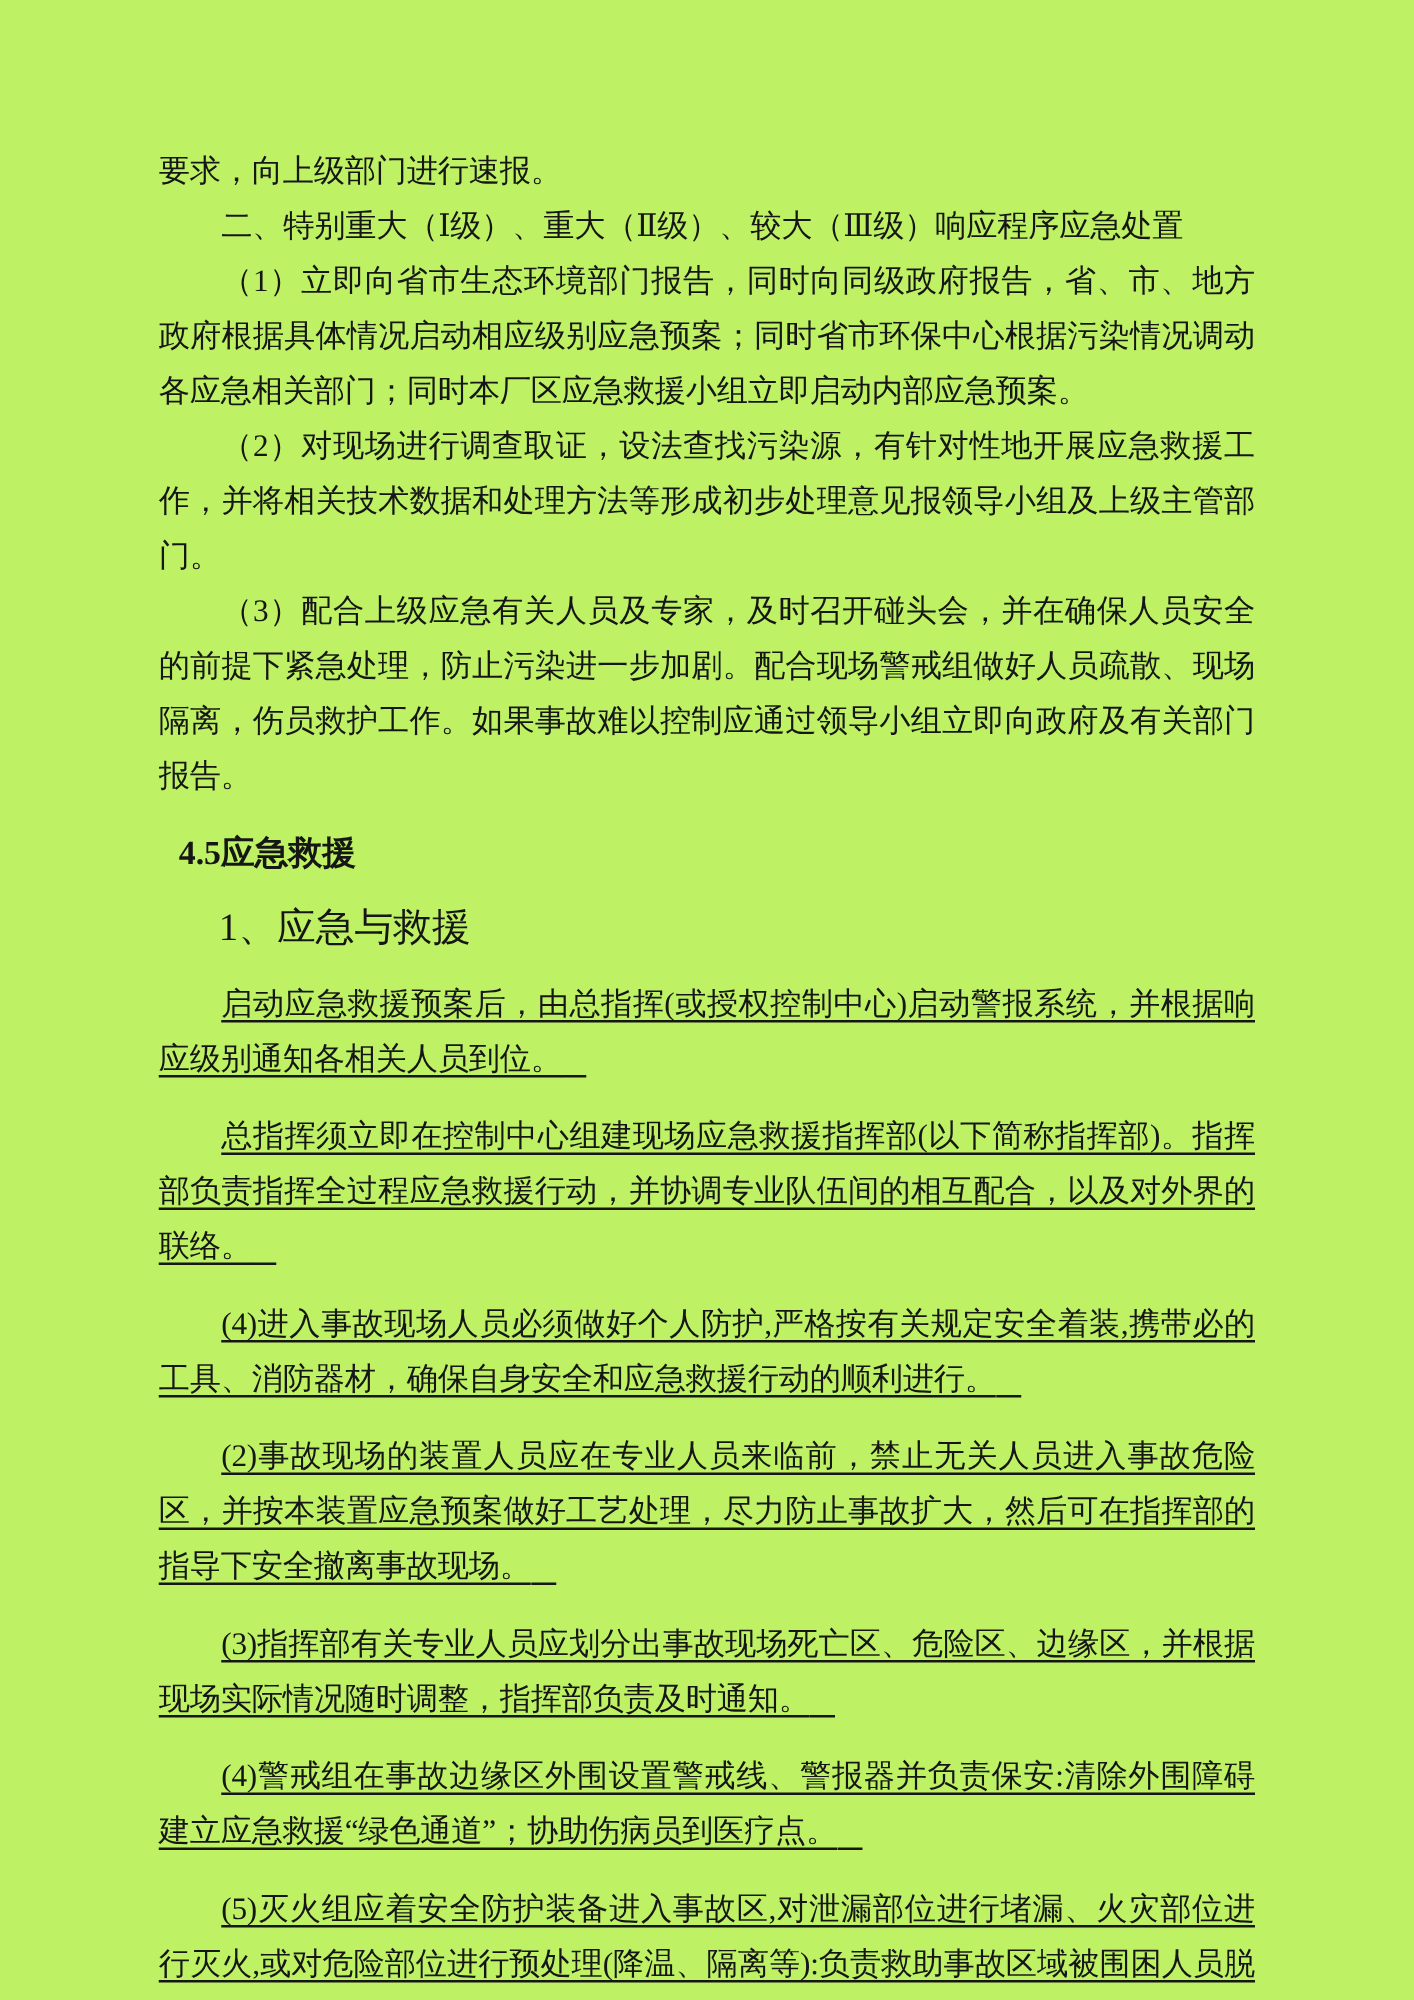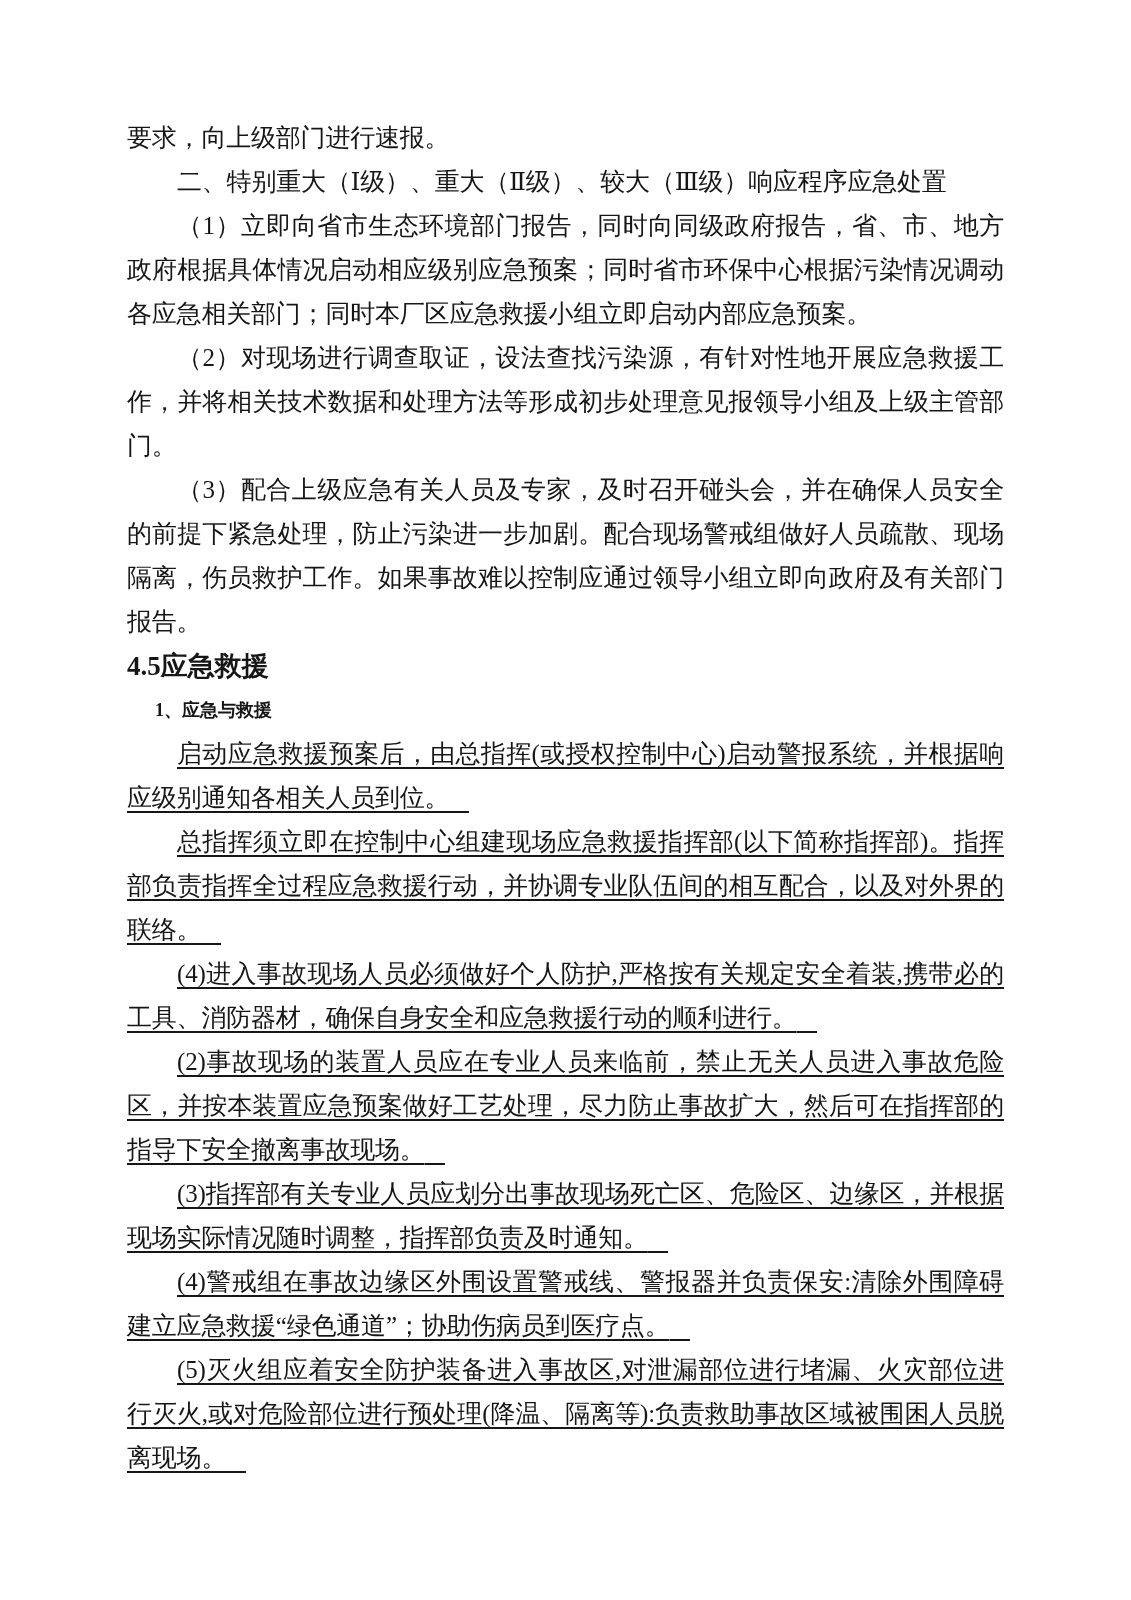--- a/index.html
+++ b/index.html
@@ -6,21 +6,21 @@
   body {
     width: 1131px;
     height: 1600px;
     background: #e9e9e9;
     font-family: "Liberation Serif", "DejaVu Serif", serif;
   }
   .page {
     position: relative;
     width: 1131px;
     height: 1600px;
-    background: #ffffff;
+    background: #bef264;
     box-sizing: border-box;
     padding: 116px 106px 0 127px;
     display: flex;
     flex-direction: column;
     overflow: hidden;
     color: #161616;
   }
   .content {
     width: 877px;
     text-align: justify;
@@ -28,39 +28,40 @@
   .para {
     margin: 0;
     font-size: 25px;
     line-height: 44px;
     letter-spacing: -0.2px;
     text-indent: 2em;
     font-weight: normal;
   }
   .para.flush { text-indent: 0; }
   .heading-1 {
-    margin: 0;
+    margin: 16px;
     font-size: 27px;
     line-height: 44px;
     font-weight: bold;
     text-indent: 0;
     letter-spacing: 0;
   }
   .heading-2 {
     margin: 0;
-    font-size: 18px;
+    font-size: 31px;
     line-height: 44px;
-    font-weight: bold;
+    font-weight: normal;
     text-indent: 1.55em;
     letter-spacing: 0;
   }
   .u {
     text-decoration: underline;
     text-decoration-thickness: 2px;
     text-underline-offset: 5px;
+    margin-top: 18px;
   }
   .u::after {
     content: "";
     display: inline-block;
     width: 0.8em;
     height: 2px;
     background: #161616;
     vertical-align: -7px;
   }
 </style>

